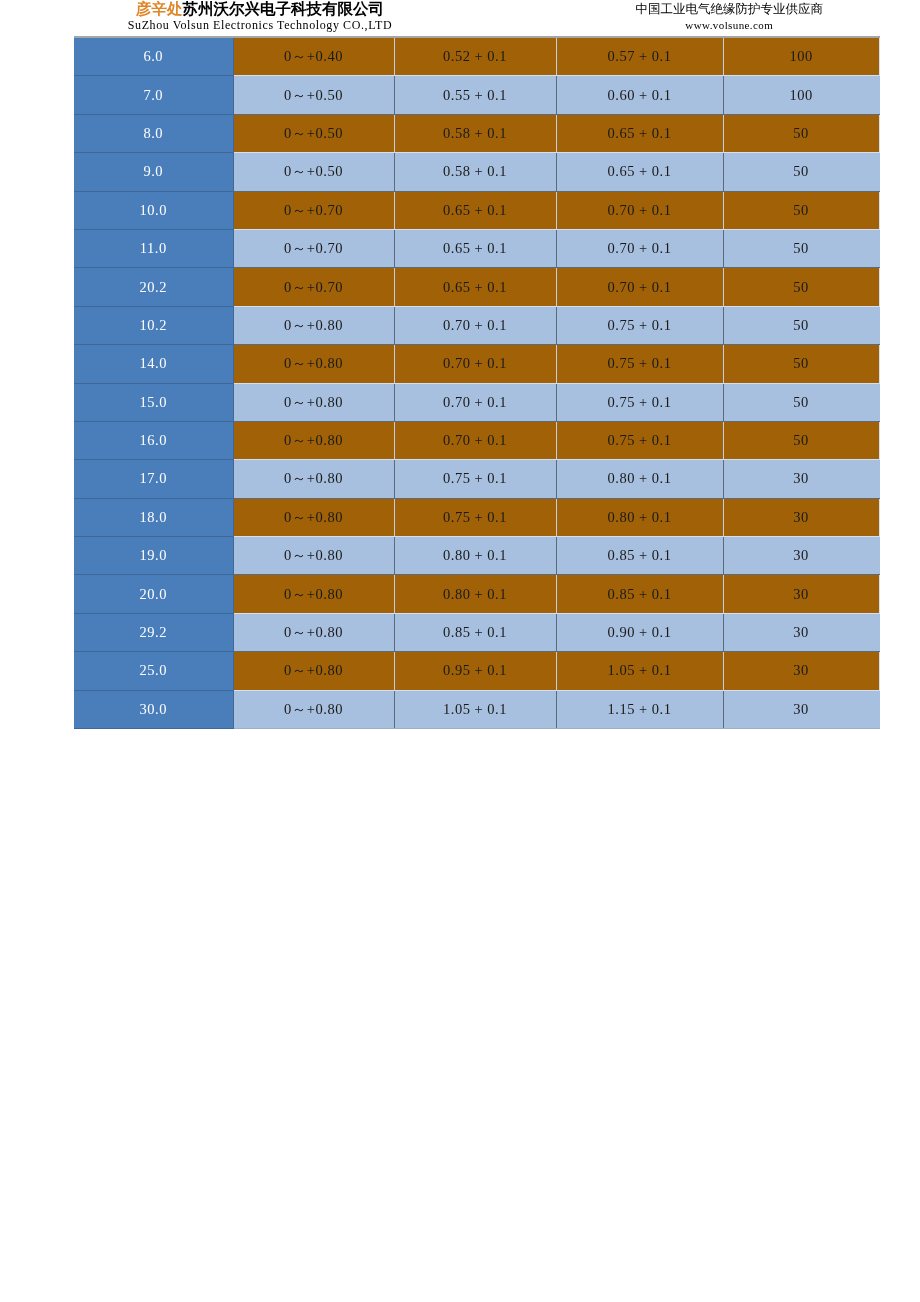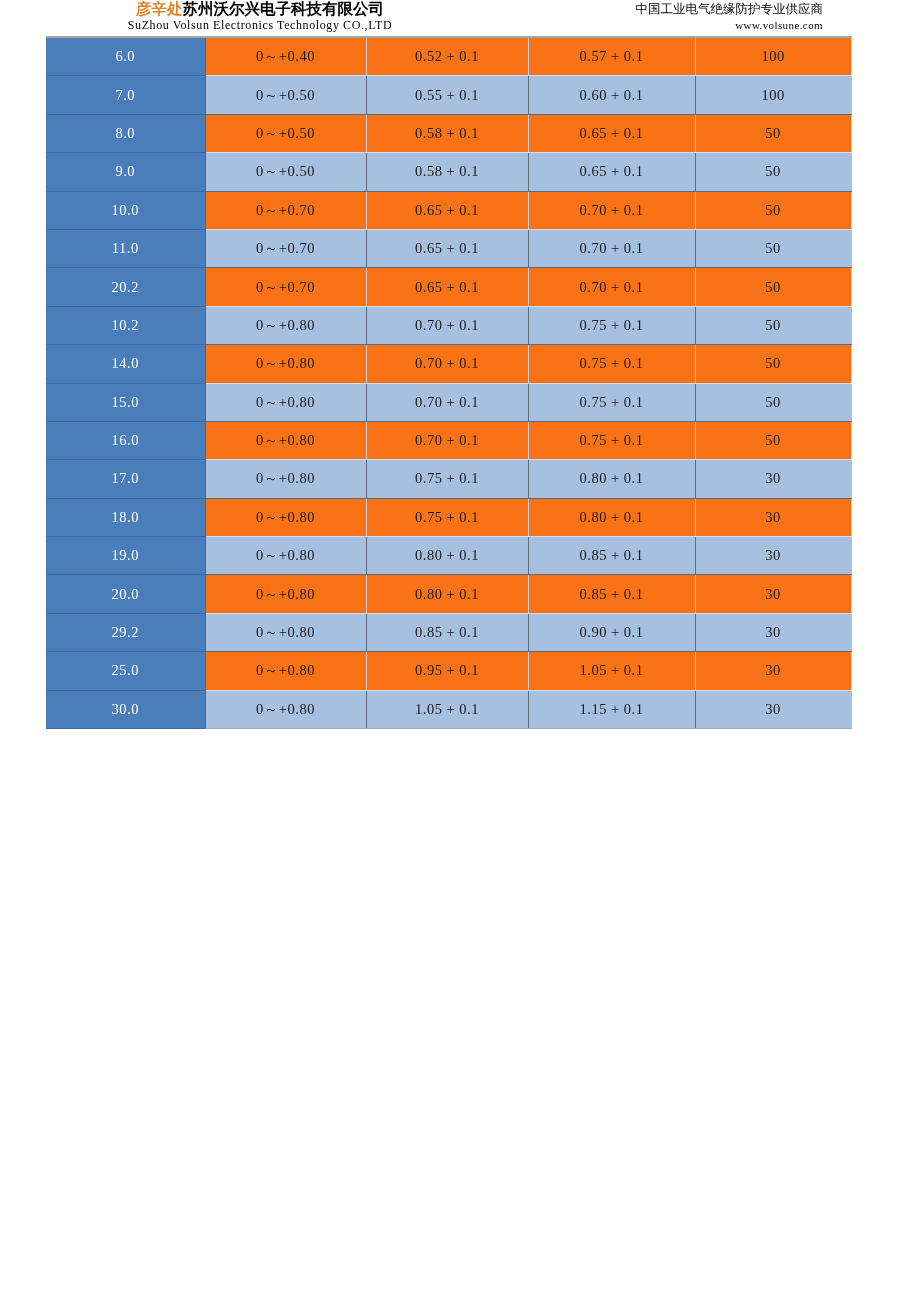--- a/index.html
+++ b/index.html
@@ -48,21 +48,21 @@
     line-height: 14px;
     color: #000000;
     white-space: nowrap;
     font-family: "Liberation Serif", "DejaVu Serif", serif;
     letter-spacing: 0.6px;
   }
   .hdr-right {
     position: absolute;
     right: 8px;
     top: 0;
-    text-align: right;
+    text-align: center;
   }
   .hdr-slogan {
     font-size: 12.5px;
     line-height: 18px;
     color: #000000;
     white-space: nowrap;
     font-family: "DejaVu Sans", "Liberation Sans", sans-serif;
   }
   .hdr-site {
     font-size: 11px;
@@ -78,20 +78,21 @@
     position: absolute;
     left: 46px;
     top: 36px;
     width: 805px;
   }
   table.spec {
     border-collapse: collapse;
     width: 805px;
     table-layout: fixed;
     border-top: 2px solid #A6A6A6;
+    margin-left: 28px;
   }
   table.spec td {
     height: 37.4px;
     padding: 0 4px;
     text-align: center;
     vertical-align: middle;
     font-size: 14.5px;
     font-family: "Liberation Serif", "DejaVu Serif", serif;
     letter-spacing: 0.5px;
     white-space: nowrap;
@@ -106,21 +107,21 @@
   
   table.spec td.col-first {
     background: #4A7EBB;
     color: #FFFFFF;
     border-top: 1px solid #3F6898;
     border-bottom: 1px solid #3F6898;
     border-right: 1px solid #3F6898;
   }
   
   tr.band-light td.col-body {
-    background: #f97316;
+    background: #a16207;
     color: #1A1A1A;
     border: 1px solid #D6DFF0;
     border-left-color: #C3CEE4;
     border-right-color: #C3CEE4;
   }
   tr.band-dark td.col-body {
     background: #A8C0DF;
     color: #1A1A1A;
     border: 1px solid #5B6B7E;
   }

